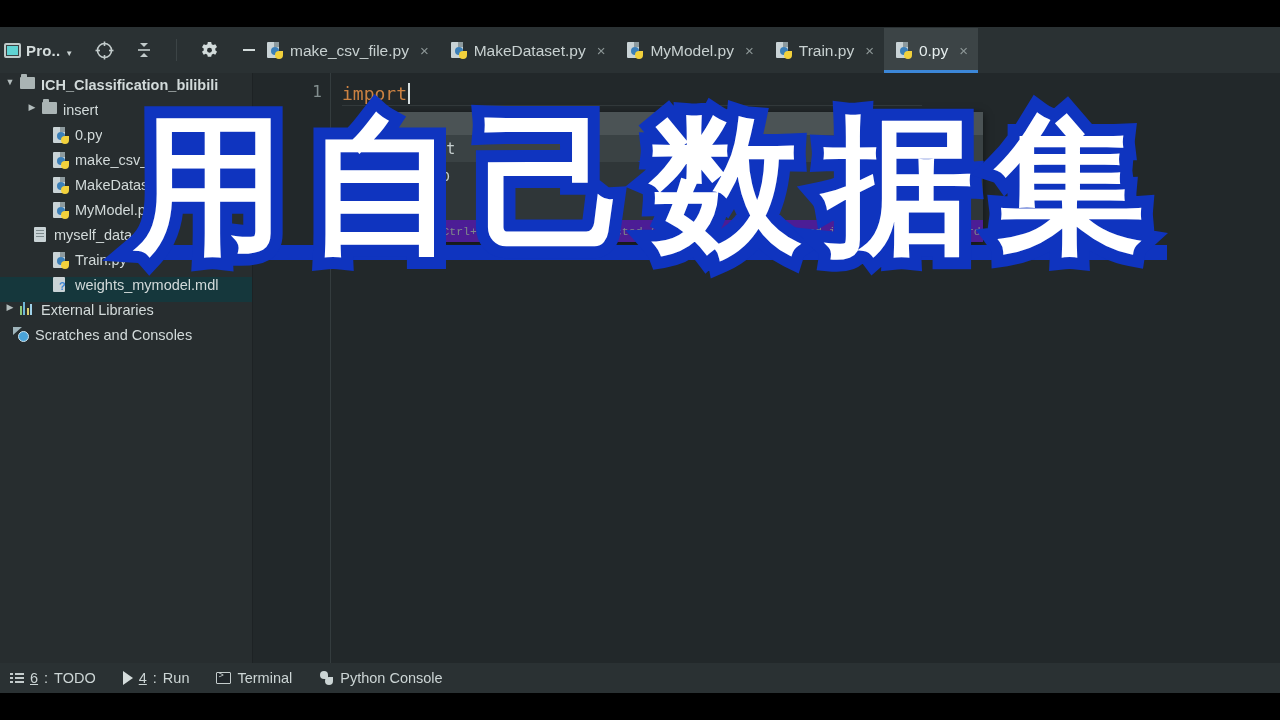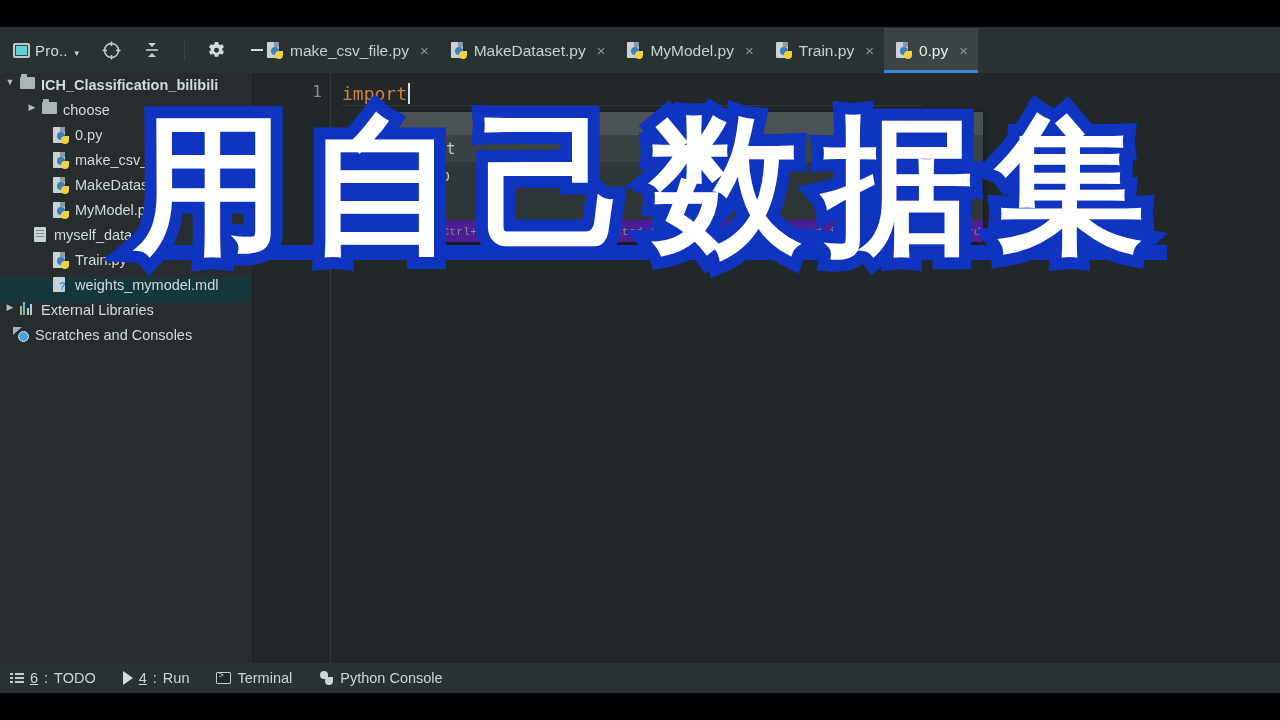--- a/index.html
+++ b/index.html
@@ -19,21 +19,21 @@
     position:absolute; left:0; top:27px; width:1280px; height:666px;
     background:#22282a;
   }
 
   
   #toolbar {
     position:absolute; left:0; top:0; width:1280px; height:46px;
     background:#2a3133;
     display:flex; align-items:center;
   }
-  #tool-left { display:flex; align-items:center; height:46px; padding-left:9px; gap:10px; }
+  #tool-left { display:flex; align-items:center; height:46px; gap:10px;font-weight:bold; }
   .tl-btn {
     display:flex; align-items:center; justify-content:center;
     height:34px; min-width:30px; padding:0 5px;
     color:#c2cbcb;
   }
   .panel-chip { display:flex; align-items:center; gap:5px; padding:0 6px 0 4px; }
   .panel-chip .plabel { font-size:15px; color:#d4dcdc; letter-spacing:0.2px; }
   .caret-mini { font-size:8px; color:#c9d2d2; transform:translateY(3px); }
 
   .icon-proj { width:17px; height:15px; border:2px solid #bfc9c9; border-radius:2px;
@@ -305,21 +305,21 @@
               <span class="folder-ico"></span>
             </span>
           <span class="lbl">ICH_Classification_bilibili</span>
         </div>
 
         <div class="row" style="padding-left:24px">
           <span class="arrow closed"></span>
           <span class="ico">
               <span class="folder-ico"></span>
             </span>
-          <span class="lbl">choose</span>
+          <span class="lbl">insert</span>
         </div>
 
         <div class="row" style="padding-left:52px">
           <span class="ico">
             <span class="py-ico">
                 <span class="sheet"></span>
                 <span class="fold"></span>
                 <span class="b1"></span>
                 <span class="b2"></span>
               </span>

